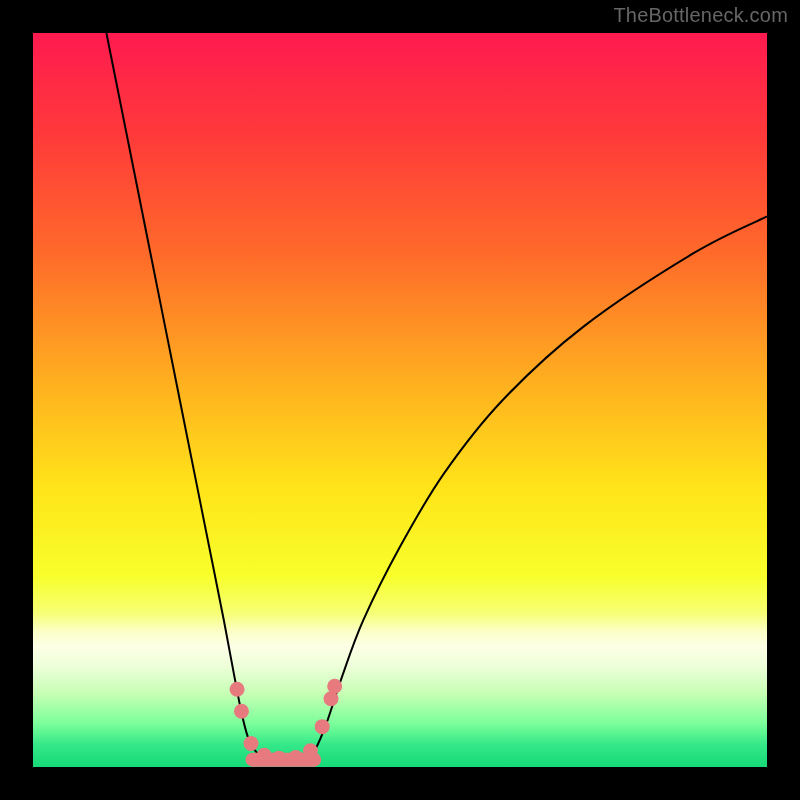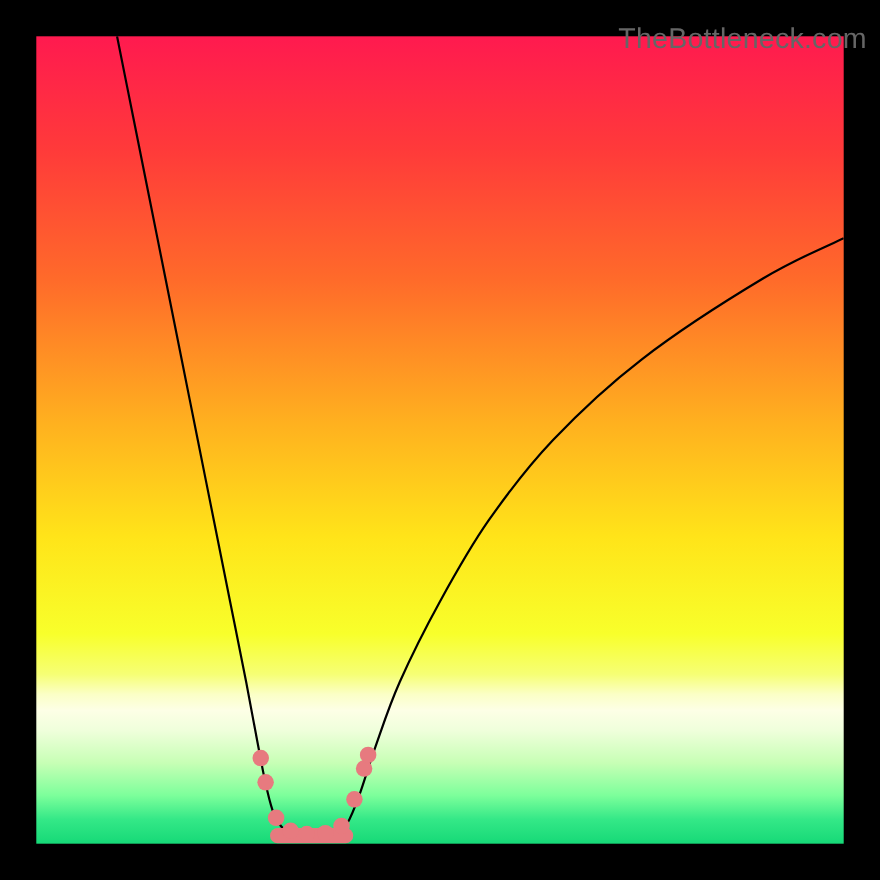--- a/index.html
+++ b/index.html
@@ -11,25 +11,25 @@
     overflow: hidden;
   }
   .stage {
     position: relative;
     width: 800px;
     height: 800px;
     background: #000;
   }
   .watermark {
     position: absolute;
-    top: 20px;
+    top: 4px;
     right: 12px;
     color: #666;
     font-family: Arial, Helvetica, sans-serif;
-    font-size: 26px;
+    font-size: 20px;
     letter-spacing: 0.2px;
     z-index: 5;
   }
   .plot-area {
     position: absolute;
     left: 33px;
     top: 33px;
     width: 734px;
     height: 734px;
     overflow: hidden;

